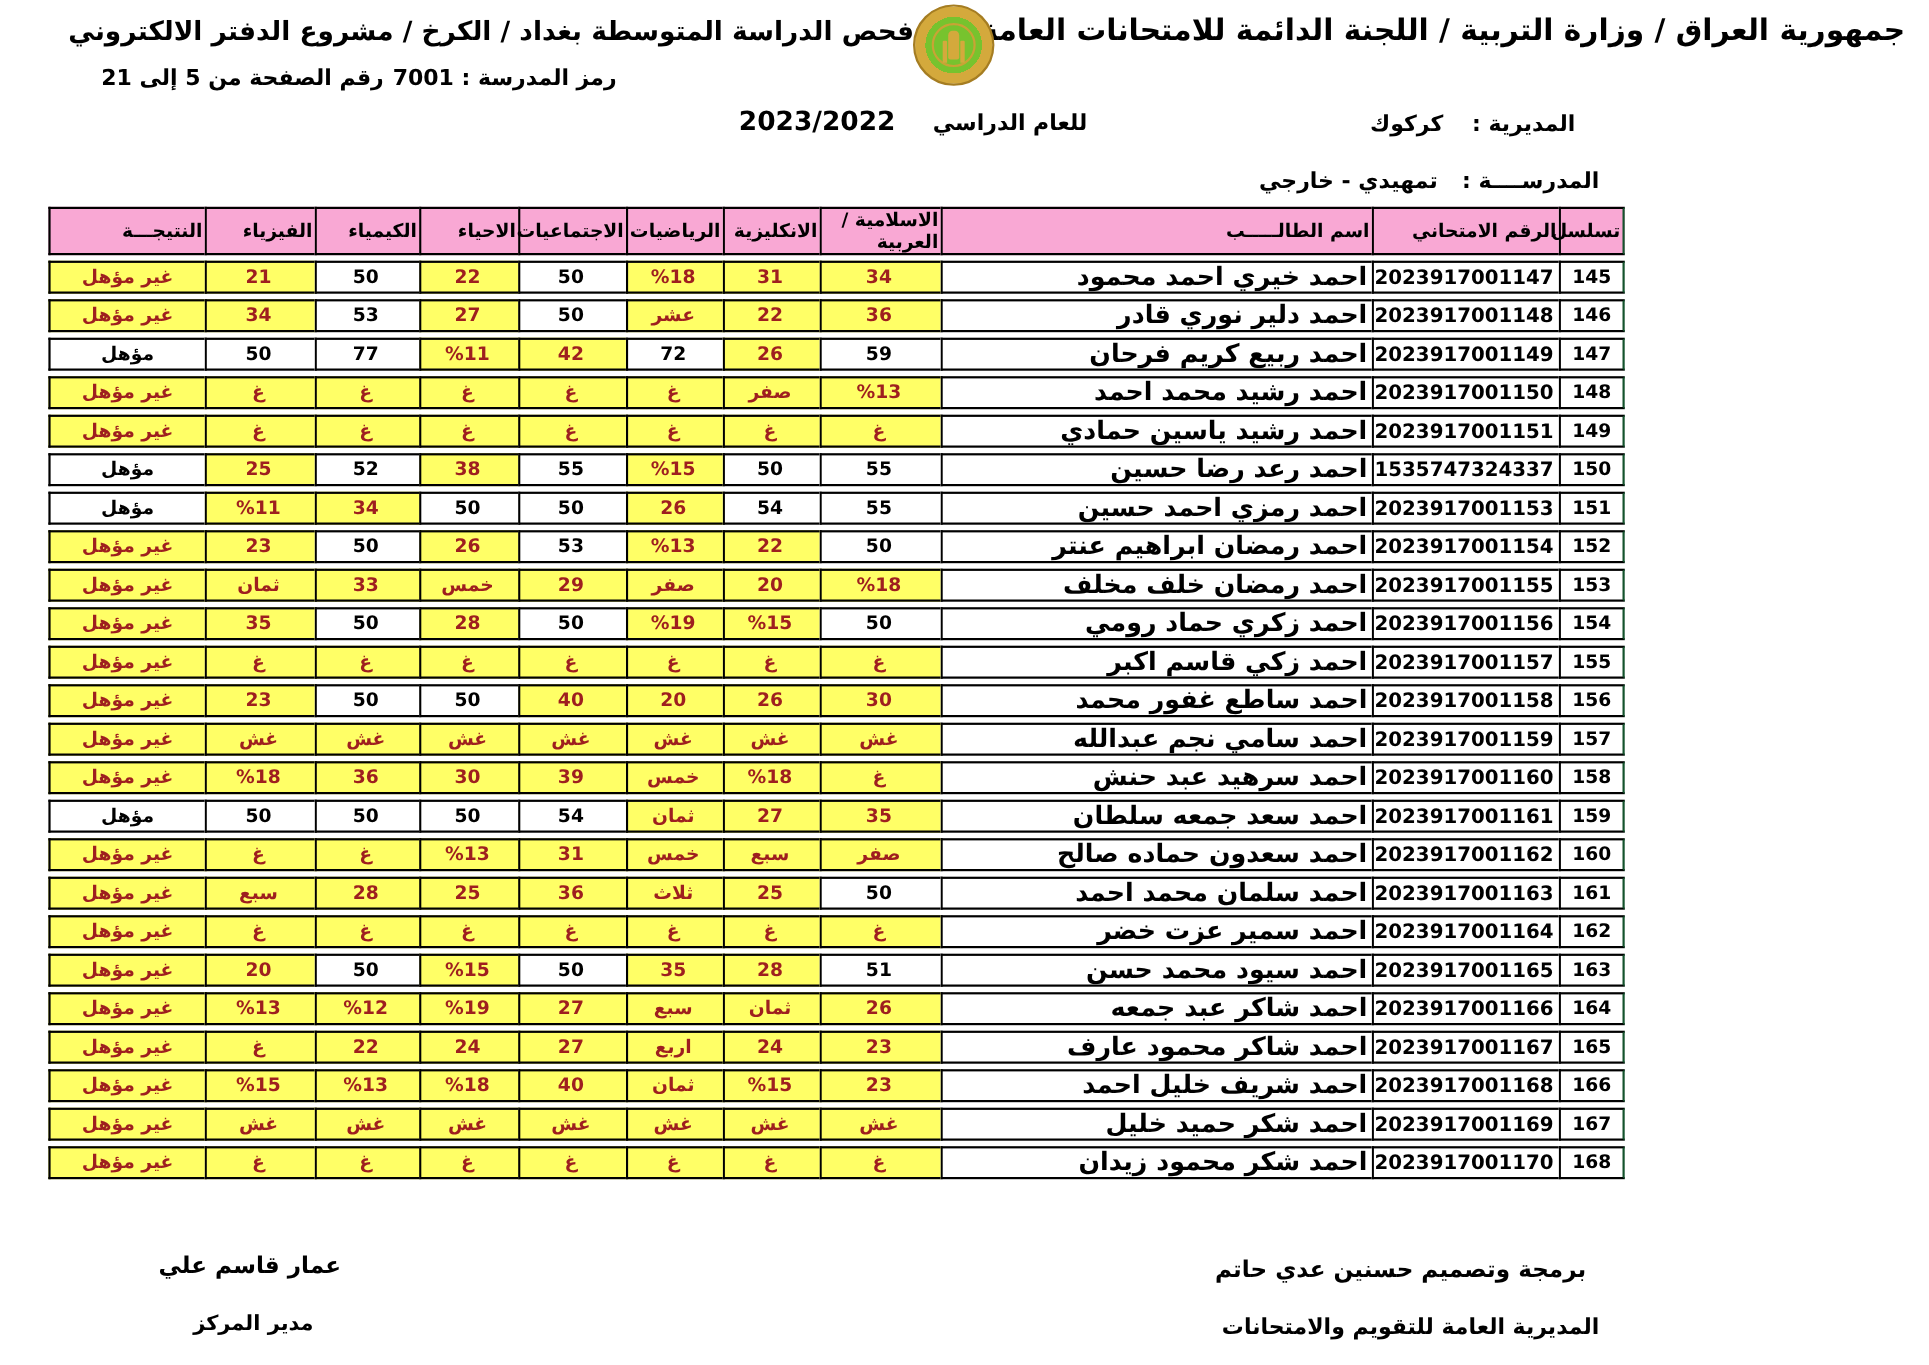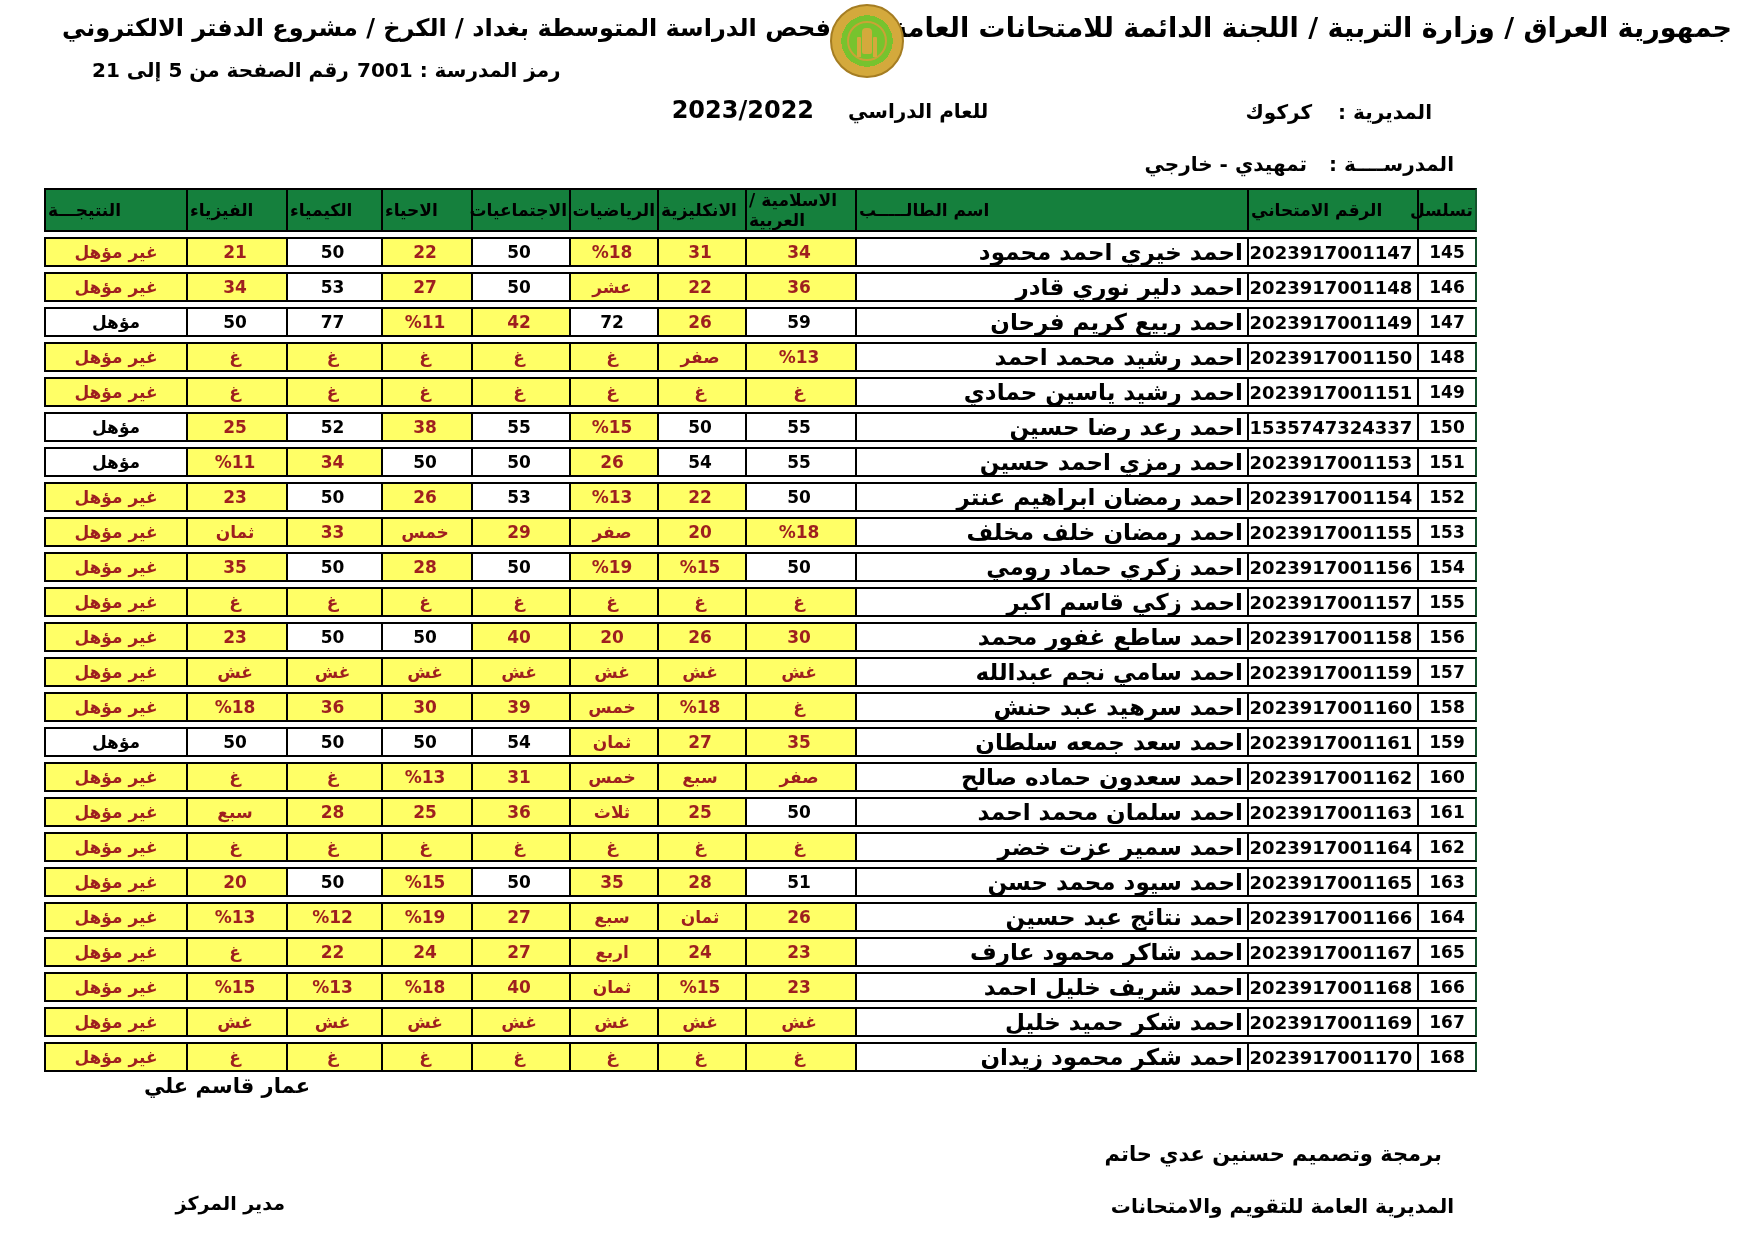--- a/index.html
+++ b/index.html
@@ -25,34 +25,34 @@
   .results-title{font-size:20px;font-weight:bold;white-space:nowrap;}
   .year-line{margin-top:16px;font-size:20px;font-weight:bold;display:flex;justify-content:center;gap:34px;align-items:baseline;}
   .year-value{font-size:24px;direction:ltr;}
   .directorate-line{position:absolute;top:100px;right:322px;font-size:20px;font-weight:bold;white-space:nowrap;display:flex;gap:26px;}
   .school-line{position:absolute;top:152px;right:300px;font-size:20px;font-weight:bold;white-space:nowrap;display:flex;gap:22px;}
   
   .table-wrap{position:absolute;top:183px;left:44px;}
   table.results{border-collapse:separate;border-spacing:0 5px;table-layout:fixed;width:1433px;}
   th,td{border:2px solid #000;border-right:none;padding:0 2px;vertical-align:middle;background:#fff;}
   tr th:first-child, tr td:first-child{border-right:2px solid #14532d;}
-  th{background:#15803d;height:43px;font-size:17px;font-weight:bold;text-align:left;}
+  th{background:#f9a8d4;height:43px;font-size:17px;font-weight:bold;text-align:right;}
   td{height:28px;font-size:17px;font-weight:bold;text-align:center;}
   td.hl{background:#ffff66;color:#9e1f1f;}
   td.mark-cell{direction:ltr;}
   td.name-cell{text-align:right;padding-right:4px;font-size:23px;white-space:nowrap;overflow:hidden;}
   td.exam-no-cell{font-size:18px;direction:ltr;}
   col.c-serial{width:60px;} col.c-exam{width:170px;} col.c-name{width:392px;}
   col.c-arabic{width:110px;} col.c-english{width:88px;} col.c-math{width:88px;}
   col.c-social{width:98px;} col.c-biology{width:90px;} col.c-chem{width:95px;}
   col.c-physics{width:100px;} col.c-result{width:142px;}
   
   .footer-right-1{position:absolute;top:1142px;right:312px;font-size:21px;font-weight:bold;white-space:nowrap;}
   .footer-right-2{position:absolute;top:1194px;right:300px;font-size:20px;font-weight:bold;white-space:nowrap;}
-  .footer-left-1{position:absolute;top:1074px;left:160px;width:150px;text-align:center;font-size:21px;font-weight:bold;white-space:nowrap;}
+  .footer-left-1{position:absolute;top:1138px;left:160px;width:150px;text-align:center;font-size:21px;font-weight:bold;white-space:nowrap;}
   .footer-left-2{position:absolute;top:1192px;left:185px;width:100px;text-align:center;font-size:19px;font-weight:bold;white-space:nowrap;}
 </style>
 </head>
 <body>
 
 <div class="page">
 
   <div class="title-right">جمهورية العراق / وزارة التربية / اللجنة الدائمة للامتحانات العامة</div>
   <div class="title-left">مركز فحص الدراسة المتوسطة بغداد / الكرخ / مشروع الدفتر الالكتروني</div>
   <div class="school-code-line">رمز المدرسة :  7001</div>
@@ -354,21 +354,21 @@
             <td class="mark-cell hl">35</td>
             <td class="mark-cell">50</td>
             <td class="mark-cell hl">%15</td>
             <td class="mark-cell">50</td>
             <td class="mark-cell hl">20</td>
             <td class="result-cell hl">غير مؤهل</td>
           </tr>
           <tr>
             <td class="serial-cell">164</td>
             <td class="exam-no-cell">2023917001166</td>
-            <td class="name-cell">احمد نتائج عبد حسين</td>
+            <td class="name-cell">احمد شاكر عبد جمعه</td>
             <td class="mark-cell hl">26</td>
             <td class="mark-cell hl">ثمان</td>
             <td class="mark-cell hl">سبع</td>
             <td class="mark-cell hl">27</td>
             <td class="mark-cell hl">%19</td>
             <td class="mark-cell hl">%12</td>
             <td class="mark-cell hl">%13</td>
             <td class="result-cell hl">غير مؤهل</td>
           </tr>
           <tr>

